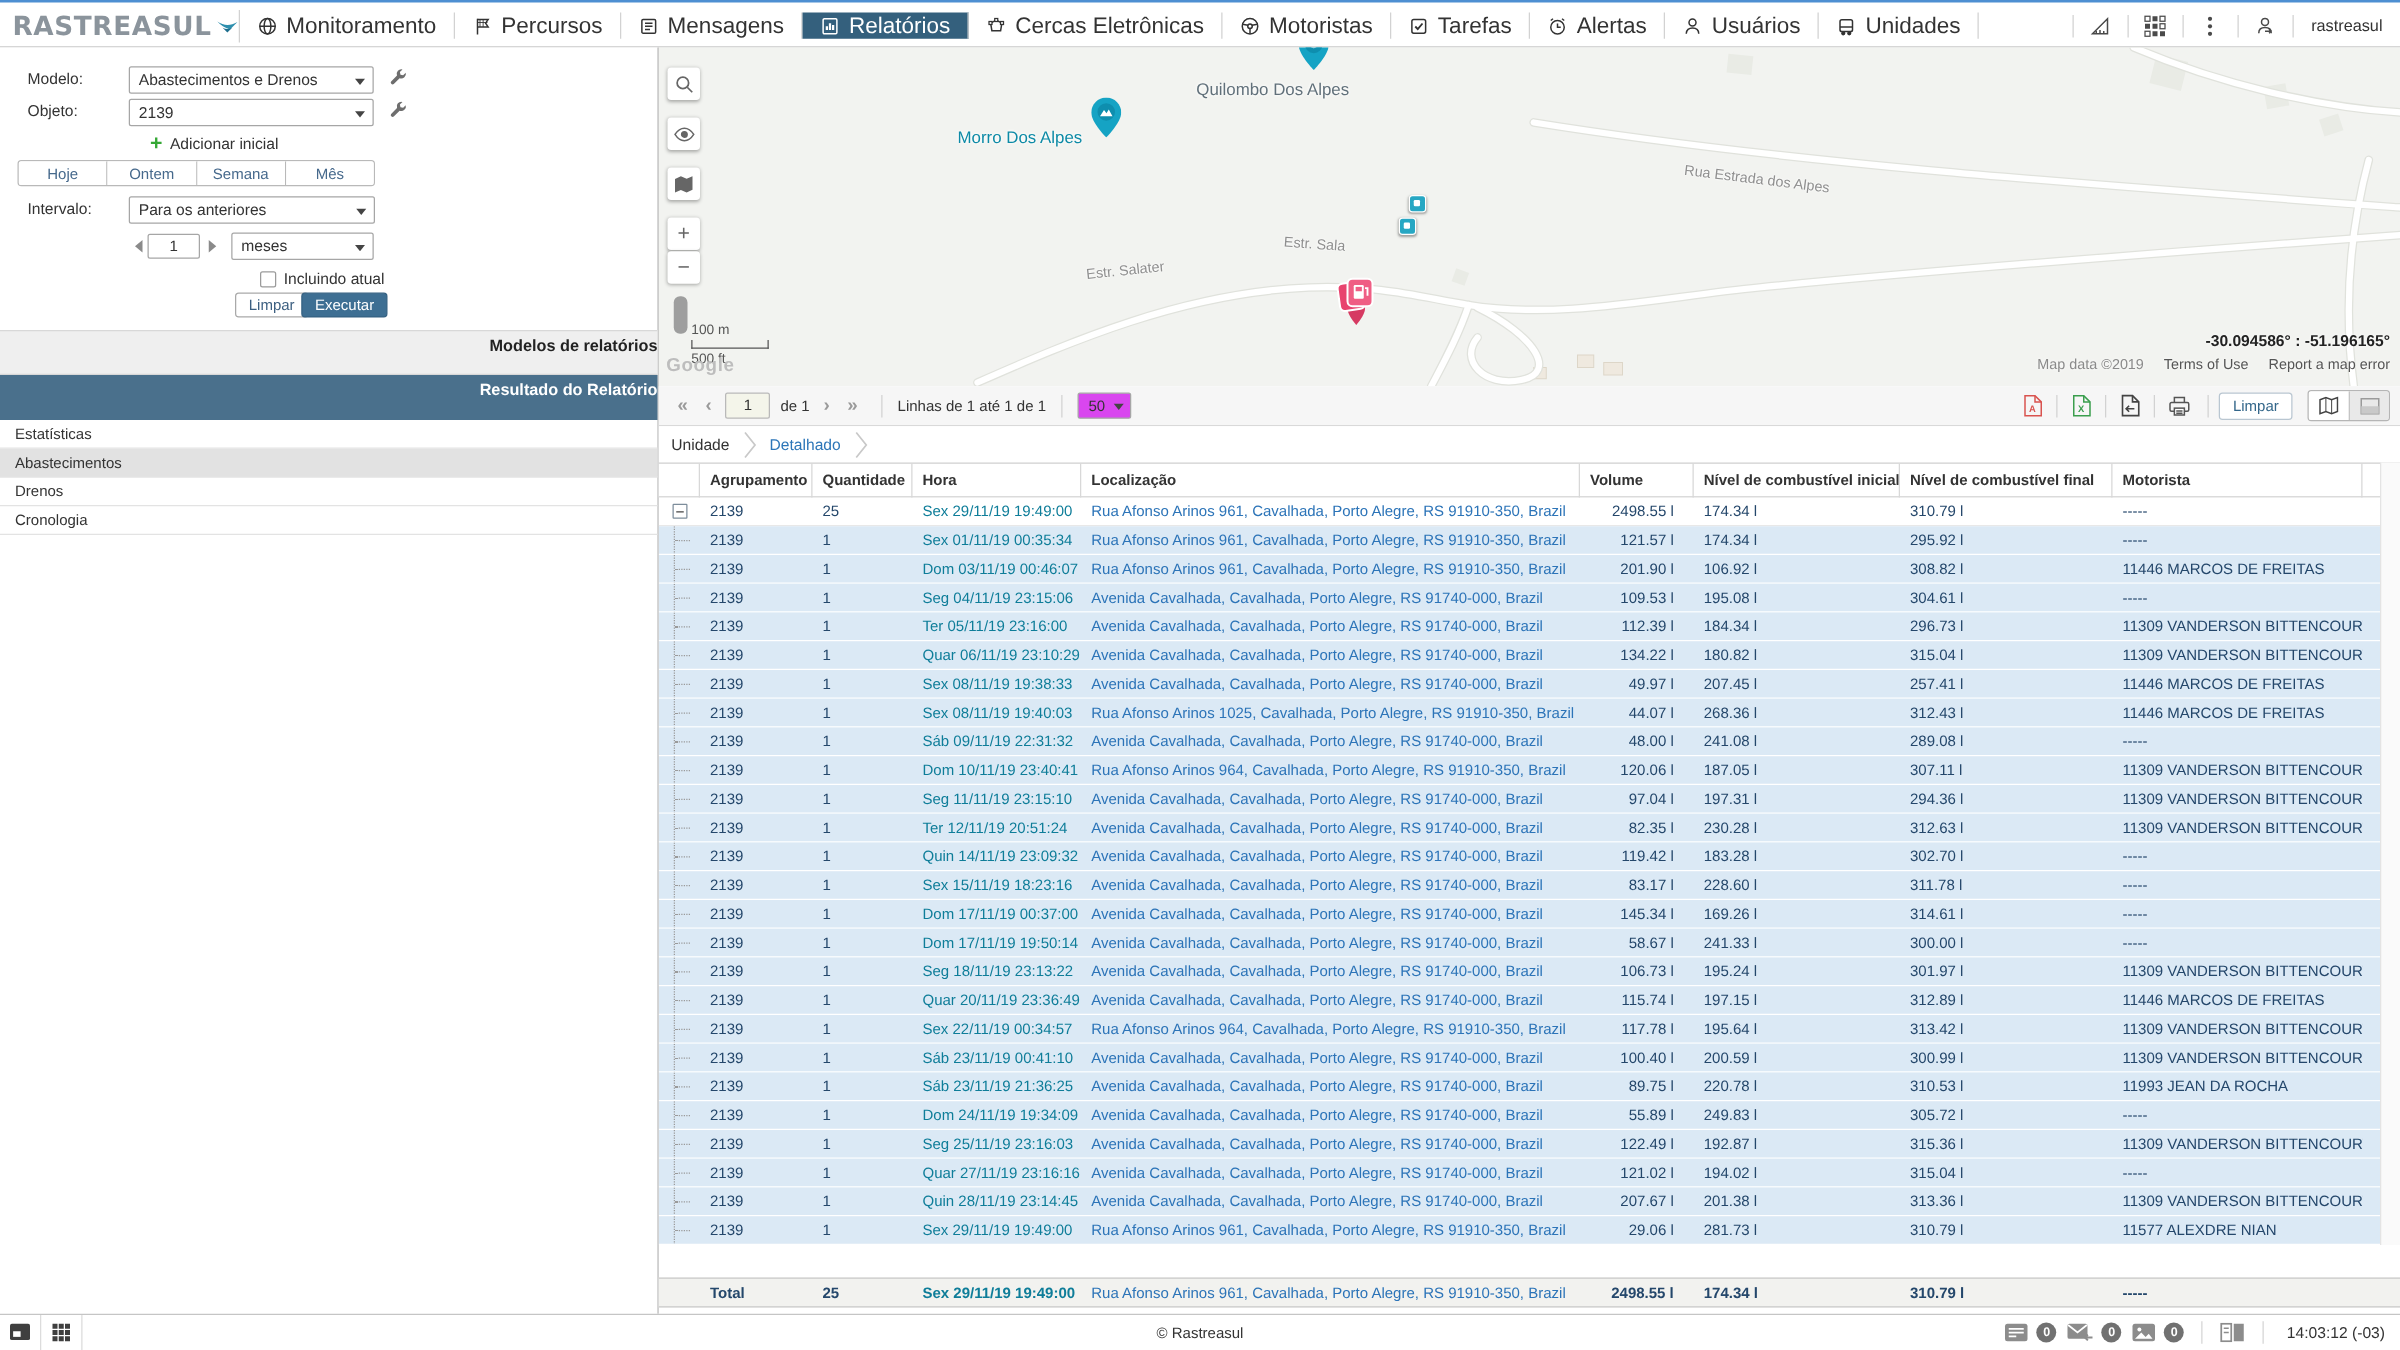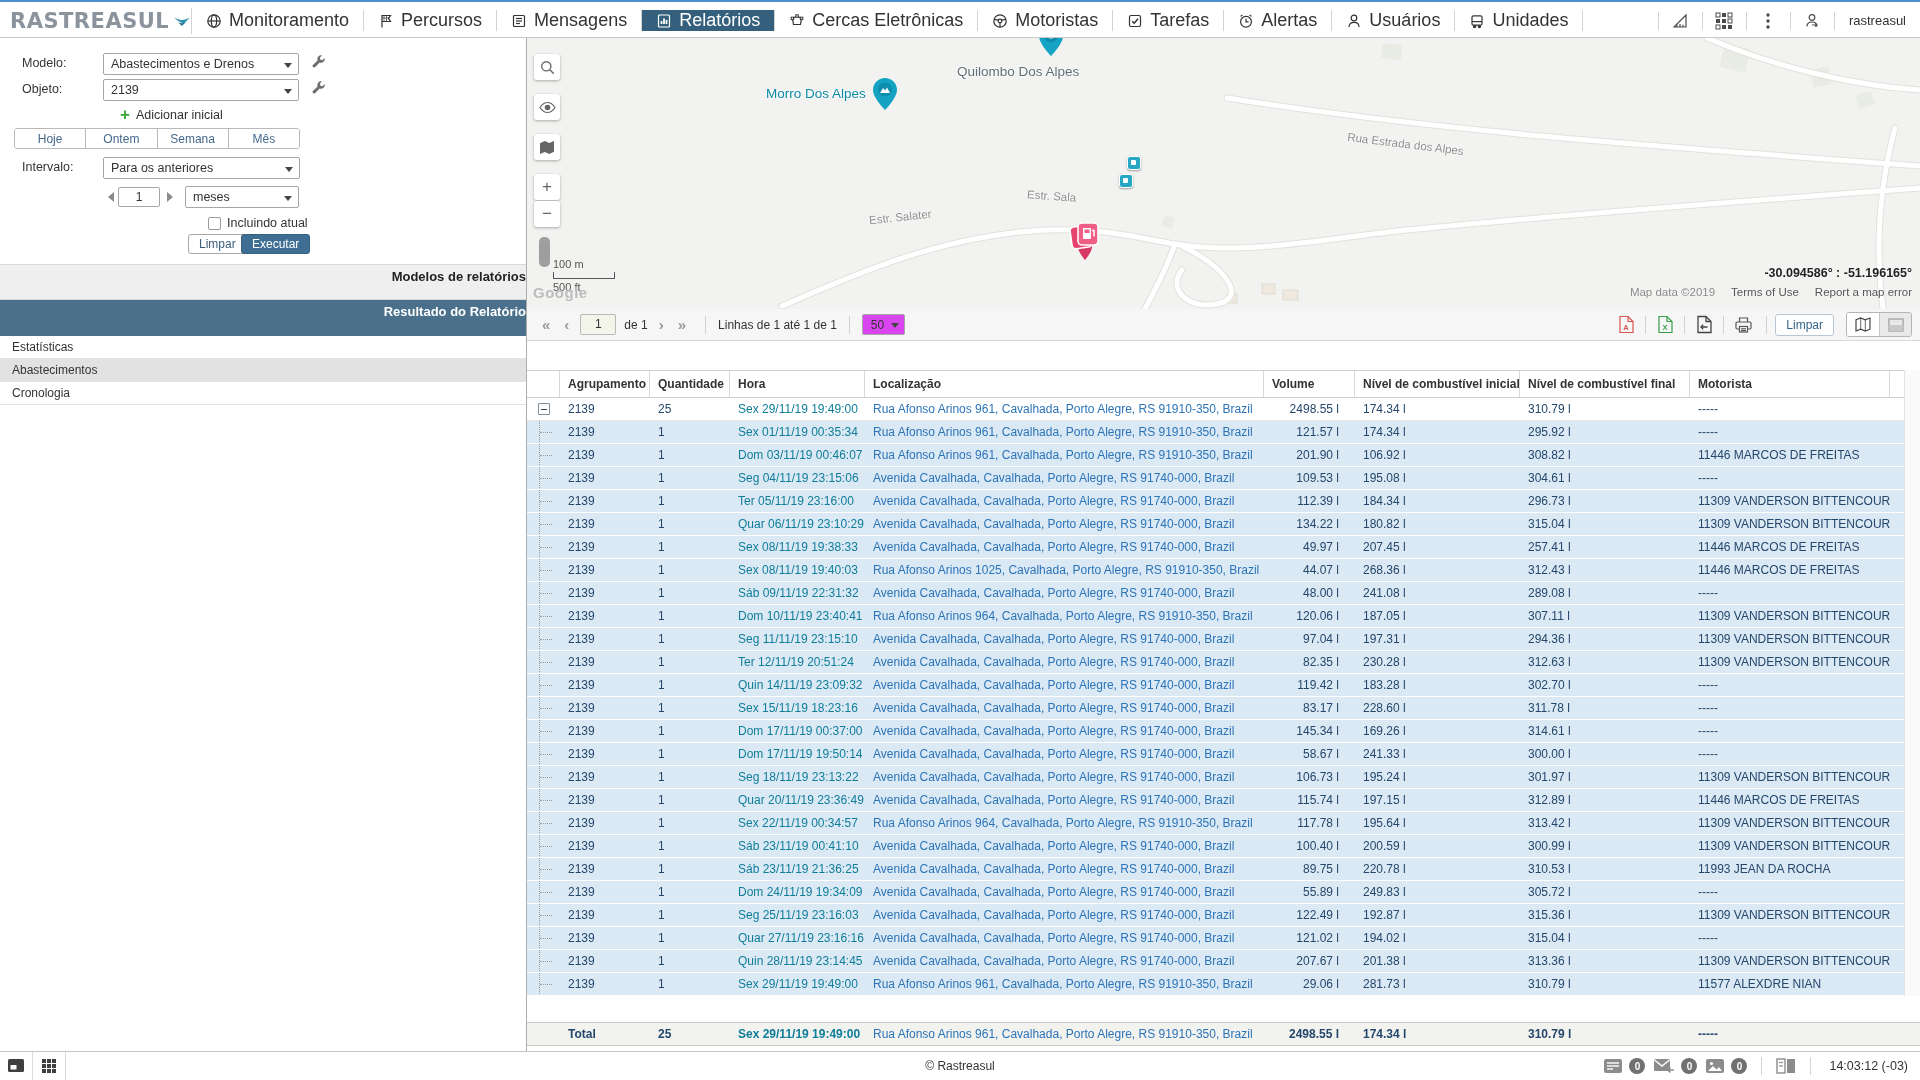--- a/index.html
+++ b/index.html
@@ -299,20 +299,21 @@
   <span class="chk-label">Incluindo atual</span>
 
   <button class="btn" style="position:absolute;left:188px;top:196px">Limpar</button>
   <button class="btn primary" style="position:absolute;left:241px;top:196px">Executar</button>
 
   <div style="position:absolute;top:226px;left:0;right:0">
     <div class="side-head models">Modelos de relatórios</div>
     <div class="side-head result">Resultado do Relatório</div>
     <div class="side-item">Estatísticas</div>
     <div class="side-item selected">Abastecimentos</div>
+    <div class="side-item">Drenos</div>
     <div class="side-item">Cronologia</div>
   </div>
 </div>
 
 <div class="map">
   <svg class="roads" width="1393" height="271" viewBox="0 0 1393 271">
 
     <g fill="#e9ebe5">
       <rect x="1195" y="8" width="26" height="24" transform="rotate(14 1208 20)"></rect>
       <rect x="1285" y="30" width="18" height="18" transform="rotate(-10 1294 39)"></rect>
@@ -338,21 +339,21 @@
     <g fill="none" stroke="#ffffff" stroke-width="5" stroke-linecap="round">
       <path d="M255 268 C330 235 420 196 520 192 C580 190 610 200 648 206 C720 218 800 200 880 192 C1000 180 1150 168 1393 150"></path>
       <path d="M648 206 C640 230 628 252 618 271"></path>
       <path d="M655 208 C700 230 720 260 690 266 C660 272 640 250 655 232"></path>
       <path d="M700 60 C900 92 1120 108 1393 128"></path>
       <path d="M1368 90 C1352 150 1348 210 1356 271"></path>
       <path d="M1180 0 C1250 30 1330 48 1393 52"></path>
     </g>
   </svg>
 
-  <span class="poi-label" style="left:239px;top:48px;color:#0d8aa6">Morro Dos Alpes</span>
+  <span class="poi-label" style="left:239px;top:64px;color:#0d8aa6">Morro Dos Alpes</span>
   <span class="poi-label" style="left:430px;top:26px;color:#61707a">Quilombo Dos Alpes</span>
   <span class="road-label" style="left:820px;top:100px;transform:rotate(7deg)">Rua Estrada dos Alpes</span>
   <span class="road-label" style="left:342px;top:173px;transform:rotate(-6deg)">Estr. Salater</span>
   <span class="road-label" style="left:500px;top:152px;transform:rotate(4deg)">Estr. Sala</span>
 
   <svg style="position:absolute;left:346px;top:40px" width="24" height="32" viewBox="0 0 24 32">
     <path d="M12 0C5.4 0 0 5.4 0 12c0 8 12 20 12 20s12-12 12-20C24 5.4 18.6 0 12 0z" fill="#15a3c4"></path>
     <circle cx="12" cy="11.5" r="7" fill="#0e8eae"></circle>
     <path d="M7 15l3.2-5 2 2.6 1.8-3 3 5.4z" fill="#fff"></path>
   </svg>
@@ -472,20 +473,30 @@
         <div class="tg off">
           <svg width="16" height="14" viewBox="0 0 16 14">
               <rect x="1" y="1" width="14" height="12" fill="none" stroke="#9a9a9a" stroke-width="1.2"></rect>
               <rect x="1" y="7" width="14" height="6" fill="#c9c9c9"></rect>
             </svg>
         </div>
       </div>
     </div>
   </div>
 
+  <div class="crumbs">
+    <span class="crumb">Unidade</span>
+    <svg class="crumb-ch" width="12" height="22" viewBox="0 0 12 22" fill="none" stroke="#c9c9c9" stroke-width="1.4">
+        <polyline points="2,1 10,11 2,21"></polyline>
+      </svg>
+    <span class="crumb active">Detalhado</span>
+    <svg class="crumb-ch" width="12" height="22" viewBox="0 0 12 22" fill="none" stroke="#c9c9c9" stroke-width="1.4">
+        <polyline points="2,1 10,11 2,21"></polyline>
+      </svg>
+  </div>
 
   <div class="trow thead">
     <div class="tc"></div>
     <div class="tc">Agrupamento</div>
     <div class="tc">Quantidade</div>
     <div class="tc">Hora</div>
     <div class="tc">Localização</div>
     <div class="tc">Volume</div>
     <div class="tc">Nível de combustível inicial</div>
     <div class="tc">Nível de combustível final</div>

